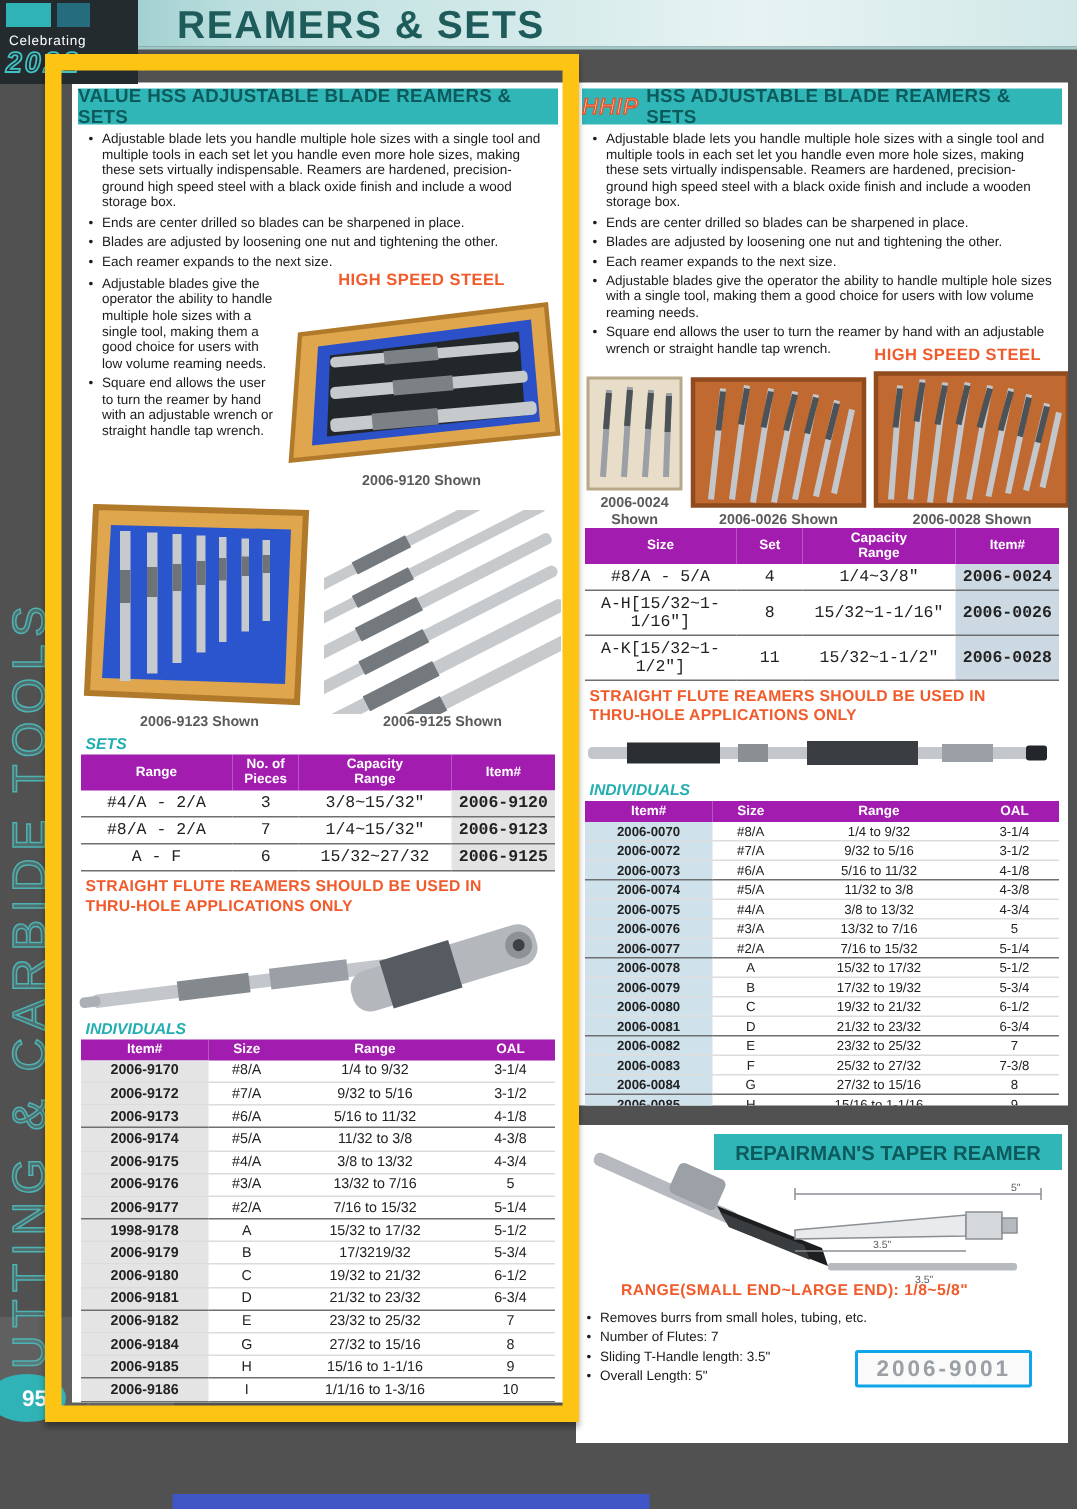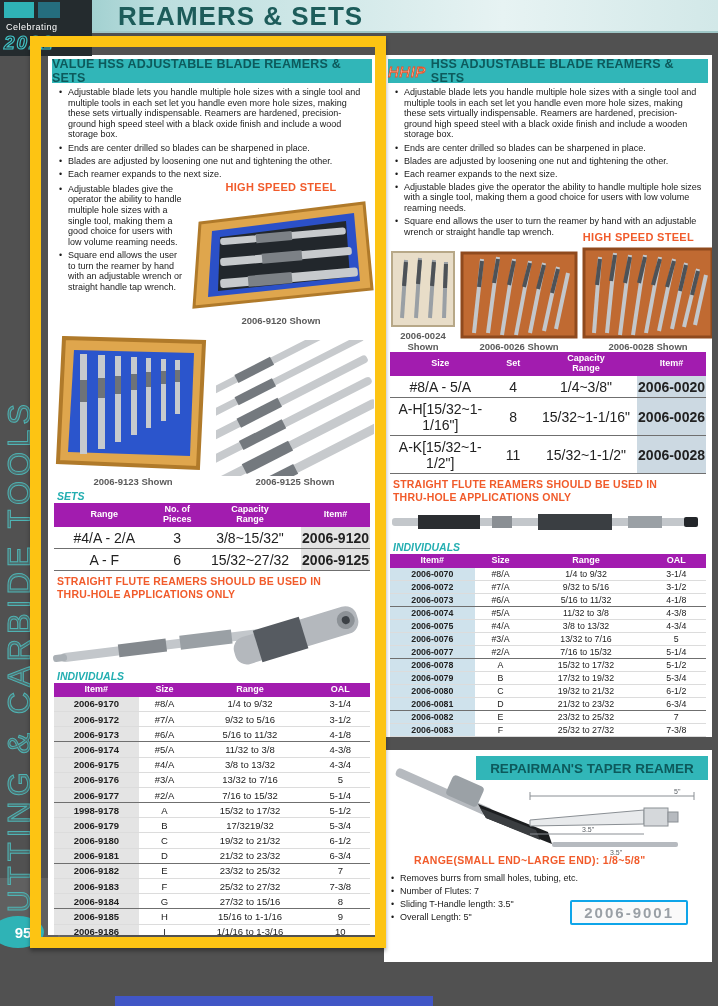--- a/index.html
+++ b/index.html
@@ -92,21 +92,21 @@
   .img-col { text-align:center; }
 
   .section-label { color:#23aeb1; font-weight:bold; font-style:italic; font-size:10.5px; margin:3px 0 1px 5px; }
 
   table.data-table { width:99%; border-collapse:collapse; margin:0 auto; }
   table.data-table th {
     background:#a21caf; color:#fff; font-size:9px; font-weight:bold;
     padding:2px 1px; white-space:pre-line; line-height:1.1; vertical-align:middle;
   }
   table.data-table td { text-align:center; color:#222; }
-  table.sets-table td { font-size:14px; padding:2.5px 1px; border-bottom:1px solid #6f6f6f; }
+  table.sets-table td { font-size:11px; padding:2.5px 1px; border-bottom:1px solid #6f6f6f;font-family:Liberation Mono, monospace; }
   table.sets-table td:last-child { font-weight:bold; }
   .left-panel table.sets-table td:last-child { background:#e3e3e3; }
   .right-panel table.sets-table td:last-child { background:#ccd9e2; }
   table.sets-table col.c1{width:32%} table.sets-table col.c2{width:14%}
   table.sets-table col.c3{width:32%} table.sets-table col.c4{width:22%}
 
   table.ind-table col.c1{width:27%} table.ind-table col.c2{width:16%}
   table.ind-table col.c3{width:38%} table.ind-table col.c4{width:19%}
   table.ind-table td { border-bottom:1px solid #dcdcdc; }
   .left-panel  table.ind-table td { font-size:9.5px; padding:1.6px 1px; }
@@ -269,20 +269,26 @@
         </tr>
       </thead>
       <tbody>
         <tr>
           <td>#4/A - 2/A</td>
           <td>3</td>
           <td>3/8~15/32"</td>
           <td>2006-9120</td>
         </tr>
         <tr>
+          <td>#8/A - 2/A</td>
+          <td>7</td>
+          <td>1/4~15/32"</td>
+          <td>2006-9123</td>
+        </tr>
+        <tr>
           <td>A - F</td>
           <td>6</td>
           <td>15/32~27/32</td>
           <td>2006-9125</td>
         </tr>
       </tbody>
     </table>
 
   <div class="warning">STRAIGHT FLUTE REAMERS SHOULD BE USED IN THRU-HOLE APPLICATIONS ONLY</div>
 
@@ -382,26 +388,20 @@
           <td>2006-9181</td>
           <td>D</td>
           <td>21/32 to 23/32</td>
           <td>6-3/4</td>
         </tr>
         <tr>
           <td>2006-9182</td>
           <td>E</td>
           <td>23/32 to 25/32</td>
           <td>7</td>
-        </tr>
-        <tr>
-          <td>2006-9183</td>
-          <td>F</td>
-          <td>25/32 to 27/32</td>
-          <td>7-3/8</td>
         </tr>
         <tr>
           <td>2006-9184</td>
           <td>G</td>
           <td>27/32 to 15/16</td>
           <td>8</td>
         </tr>
         <tr>
           <td>2006-9185</td>
           <td>H</td>
@@ -520,21 +520,21 @@
           <th>Capacity
 Range</th>
           <th>Item#</th>
         </tr>
       </thead>
       <tbody>
         <tr>
           <td>#8/A - 5/A</td>
           <td>4</td>
           <td>1/4~3/8"</td>
-          <td>2006-0020</td>
+          <td>2006-0024</td>
         </tr>
         <tr>
           <td>A-H[15/32~1-1/16"]</td>
           <td>8</td>
           <td>15/32~1-1/16"</td>
           <td>2006-0026</td>
         </tr>
         <tr>
           <td>A-K[15/32~1-1/2"]</td>
           <td>11</td>

